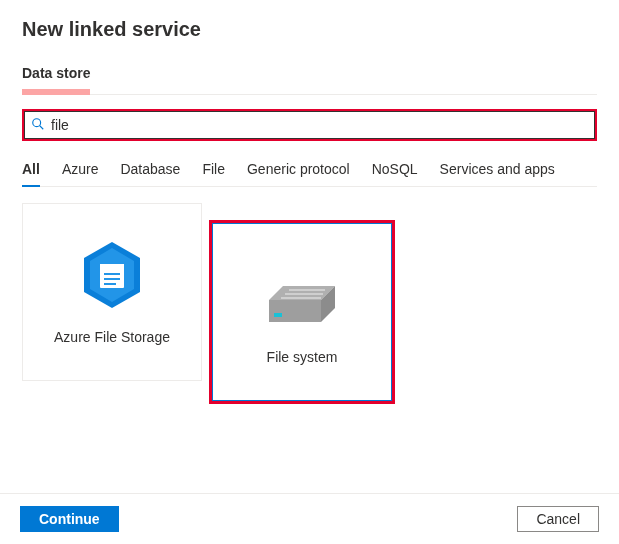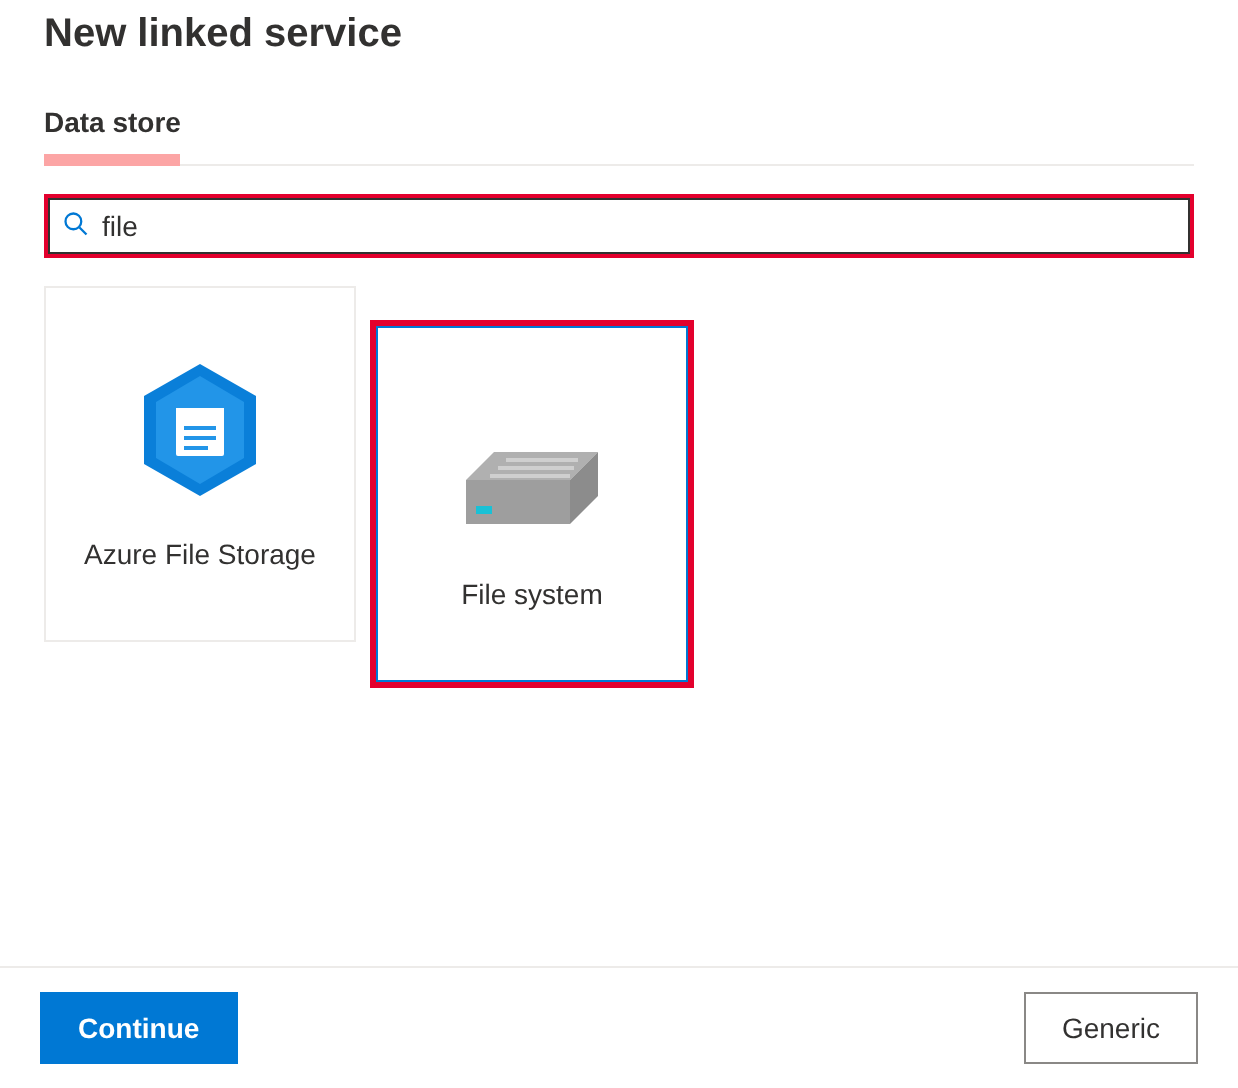--- a/index.html
+++ b/index.html
@@ -6,21 +6,21 @@
   body {
     font-family: "Segoe UI", -apple-system, sans-serif;
     font-size: 14px;
     color: #323130;
     background: #fff;
     width: 619px;
     height: 544px;
     position: relative;
     overflow: hidden;
   }
-  .container { padding: 6px 22px 0 22px; }
+  .container { padding: 18px 22px 0 22px; }
   .page-title {
     font-size: 20px;
     font-weight: 600;
     margin-bottom: 18px;
     color: #323130;
   }
   .top-tabs {
     display: flex;
     gap: 22px;
     border-bottom: 1px solid #edebe9;
@@ -71,21 +71,21 @@
   .filter-tab.active {
     font-weight: 600;
     border-bottom: 2px solid #0078d4;
     margin-bottom: -1px;
   }
   .card-grid {
     display: flex;
     gap: 10px;
   }
   .card {
-    width: 156px;
+    width: 180px;
     height: 178px;
     border: 1px solid #edebe9;
     display: flex;
     flex-direction: column;
     align-items: center;
     justify-content: center;
     gap: 19px;
     cursor: pointer;
   }
   .card.selected {
@@ -108,21 +108,21 @@
   }
   .footer {
     position: absolute;
     left: 0; right: 0; bottom: 0;
     border-top: 1px solid #edebe9;
     padding: 12px 20px;
     display: flex;
     justify-content: space-between;
   }
   .btn {
-    height: 36px;
+    height: 26px;
     padding: 0 18px;
     font-size: 14px;
     cursor: pointer;
     border: 1px solid #8a8886;
     background: #fff;
     color: #323130;
   }
   .btn.primary {
     background: #0078d4;
     border-color: #0078d4;
@@ -145,20 +145,29 @@
       <span>
         <svg width="14" height="14" viewBox="0 0 16 16">
             <circle cx="6.5" cy="6.5" r="4.5" fill="none" stroke="#0078d4" stroke-width="1.3"></circle>
             <line x1="10" y1="10" x2="14" y2="14" stroke="#0078d4" stroke-width="1.3"></line>
           </svg>
       </span>
       <input type="text" value="file" style="">
     </div>
   </div>
 
+  <div class="filter-tabs">
+    <div class="filter-tab active">All</div>
+    <div class="filter-tab">Azure</div>
+    <div class="filter-tab">Database</div>
+    <div class="filter-tab">File</div>
+    <div class="filter-tab">Generic protocol</div>
+    <div class="filter-tab">NoSQL</div>
+    <div class="filter-tab">Services and apps</div>
+  </div>
 
   <div class="card-grid">
 
     <div class="card">
       <div class="card-icon">
         <svg width="64" height="70" viewBox="0 0 64 70">
           <polygon points="32,2 60,18 60,52 32,68 4,52 4,18" fill="#0a7fd9"></polygon>
           <polygon points="32,8 54,21 54,49 32,62 10,49 10,21" fill="#2295e8"></polygon>
           <rect x="20" y="24" width="24" height="24" rx="1" fill="#ffffff"></rect>
           <rect x="20" y="24" width="24" height="4" fill="#ffffff"></rect>
@@ -183,14 +192,14 @@
         </svg>
       </div>
       <div class="card-label">File system</div>
     </div>
 
   </div>
 </div>
 
 <div class="footer">
   <button class="btn primary">Continue</button>
-  <button class="btn">Generic</button>
+  <button class="btn">Cancel</button>
 </div>
 
 </body></html>

